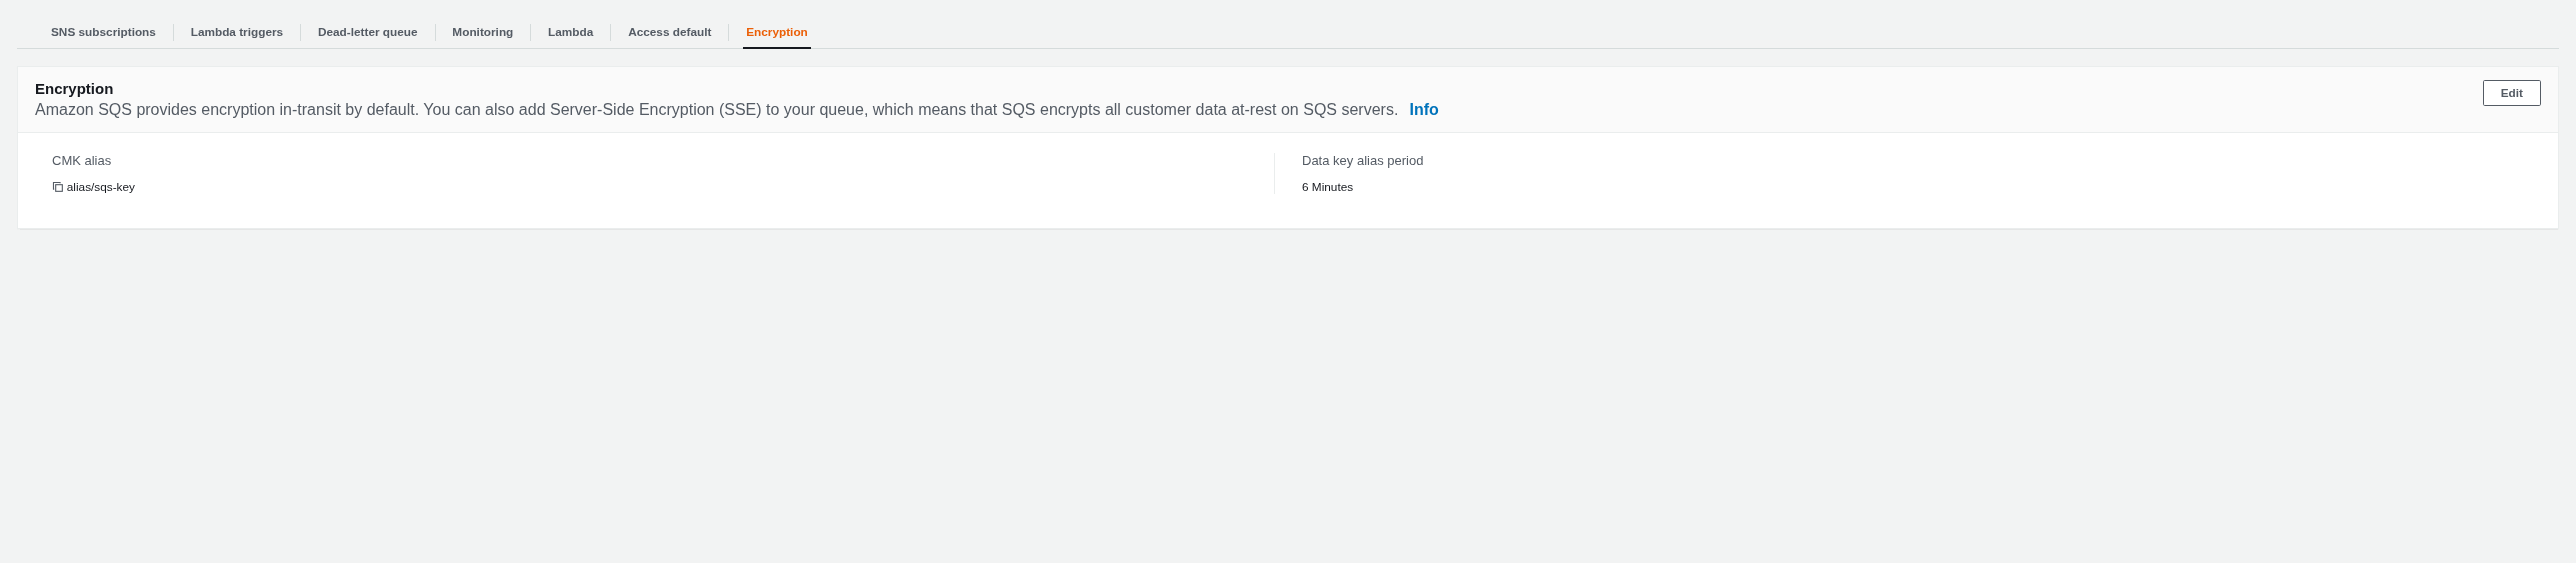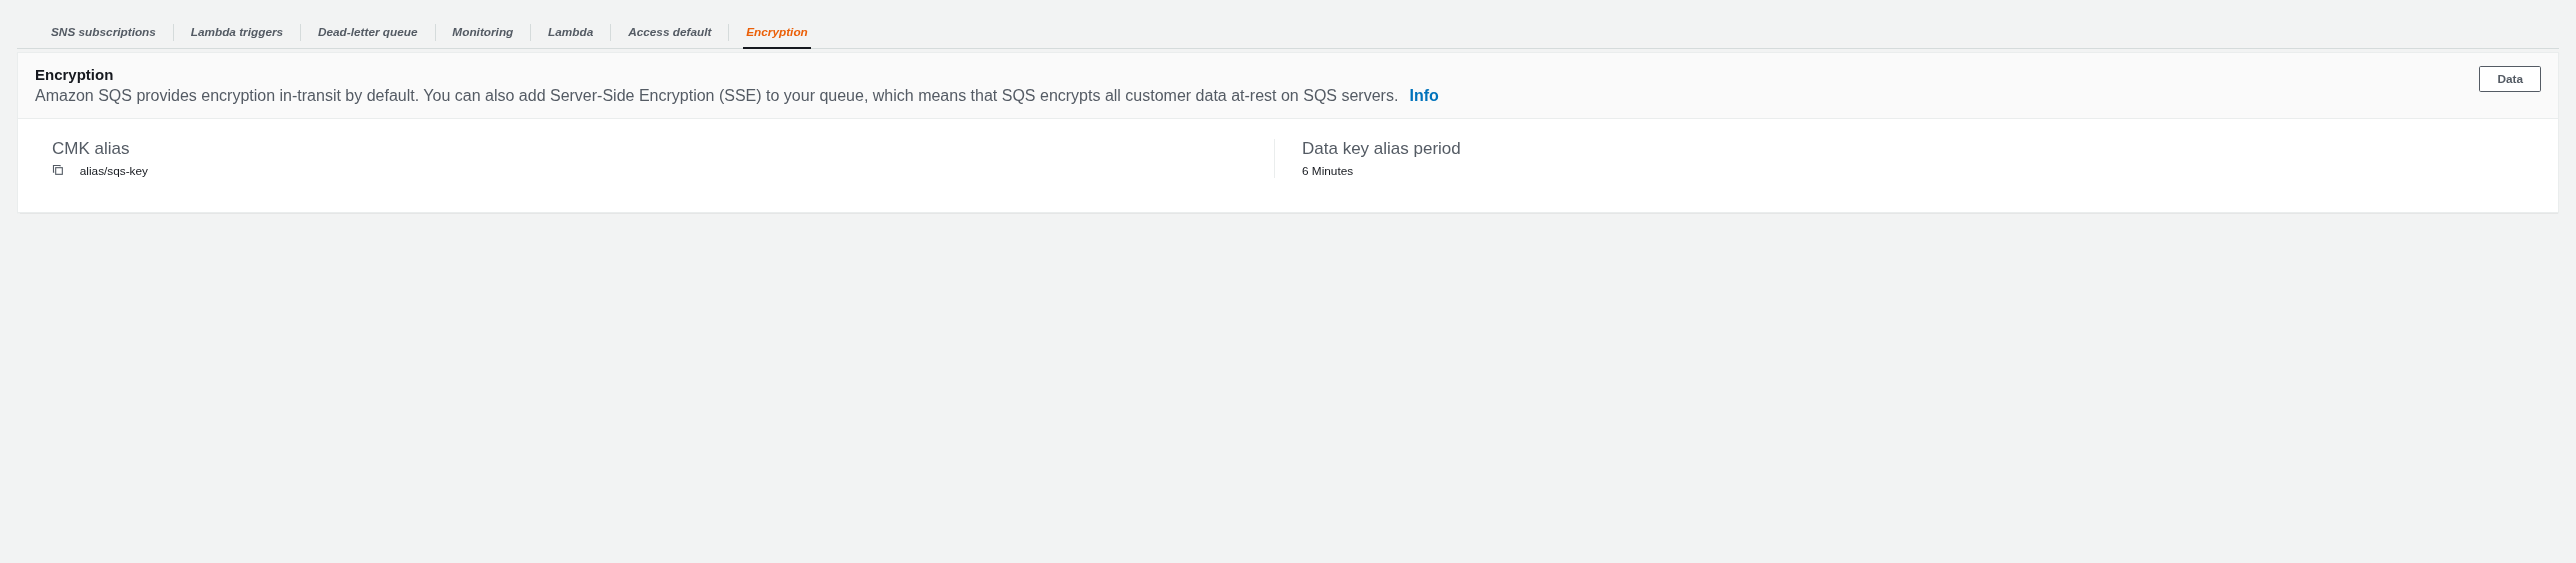--- a/index.html
+++ b/index.html
@@ -11,23 +11,22 @@
     color: #16191f;
     font-size: 11.8px;
   }
   .page {
     padding: 17px;
   }
   .tabs {
     display: flex;
     align-items: stretch;
     border-bottom: 0.8px solid #d5dbdb;
-    margin-bottom: 3px;
+    margin-bottom: 17px;
     padding-left: 17px;
-    font-style: italic;
   }
   .tab {
     padding: 8.4px 0;
     margin: 0 17px;
     font-size: 11.8px;
     font-weight: 700;
     color: #545b64;
     cursor: pointer;
     position: relative;
     white-space: nowrap;
@@ -99,30 +98,30 @@
   }
   .field {
     flex: 1;
     position: relative;
   }
   .field + .field {
     border-left: 0.8px solid #eaeded;
     padding-left: 27px;
   }
   .field-label {
-    font-size: 17px;
+    font-size: 13px;
     color: #545b64;
-    margin-bottom: 5px;
+    margin-bottom: 12px;
   }
   .field-value {
     font-size: 11.8px;
     color: #16191f;
     display: flex;
-    align-items: flex-start;
-    gap: 16px;
+    align-items: center;
+    gap: 3px;
   }
   .copy-icon {
     width: 11.8px;
     height: 11.8px;
     flex-shrink: 0;
     cursor: pointer;
   }
 </style>
 </head>
 <body>
@@ -146,21 +145,21 @@
 
   <div class="panel">
     <div class="panel-header">
       <div class="panel-header-left">
         <h2 class="panel-title">Encryption</h2>
         <p class="panel-desc">
           <span>Amazon SQS provides encryption in-transit by default. You can also add Server-Side Encryption (SSE) to your queue, which means that SQS encrypts all customer data at-rest on SQS servers.</span>
           <span class="info-link">Info</span>
         </p>
       </div>
-      <button class="edit-btn">Data</button>
+      <button class="edit-btn">Edit</button>
     </div>
     <div class="panel-body">
       <div class="field">
         <div class="field-label">CMK alias</div>
         <div class="field-value">
           <span class="copy-icon">
             <svg viewBox="0 0 16 16" width="11.8" height="11.8" fill="none" stroke="#545b64" stroke-width="1.5">
               <rect x="5" y="5" width="9" height="9"></rect>
               <path d="M3 11 H2 V2 H11 V3"></path>
             </svg>

